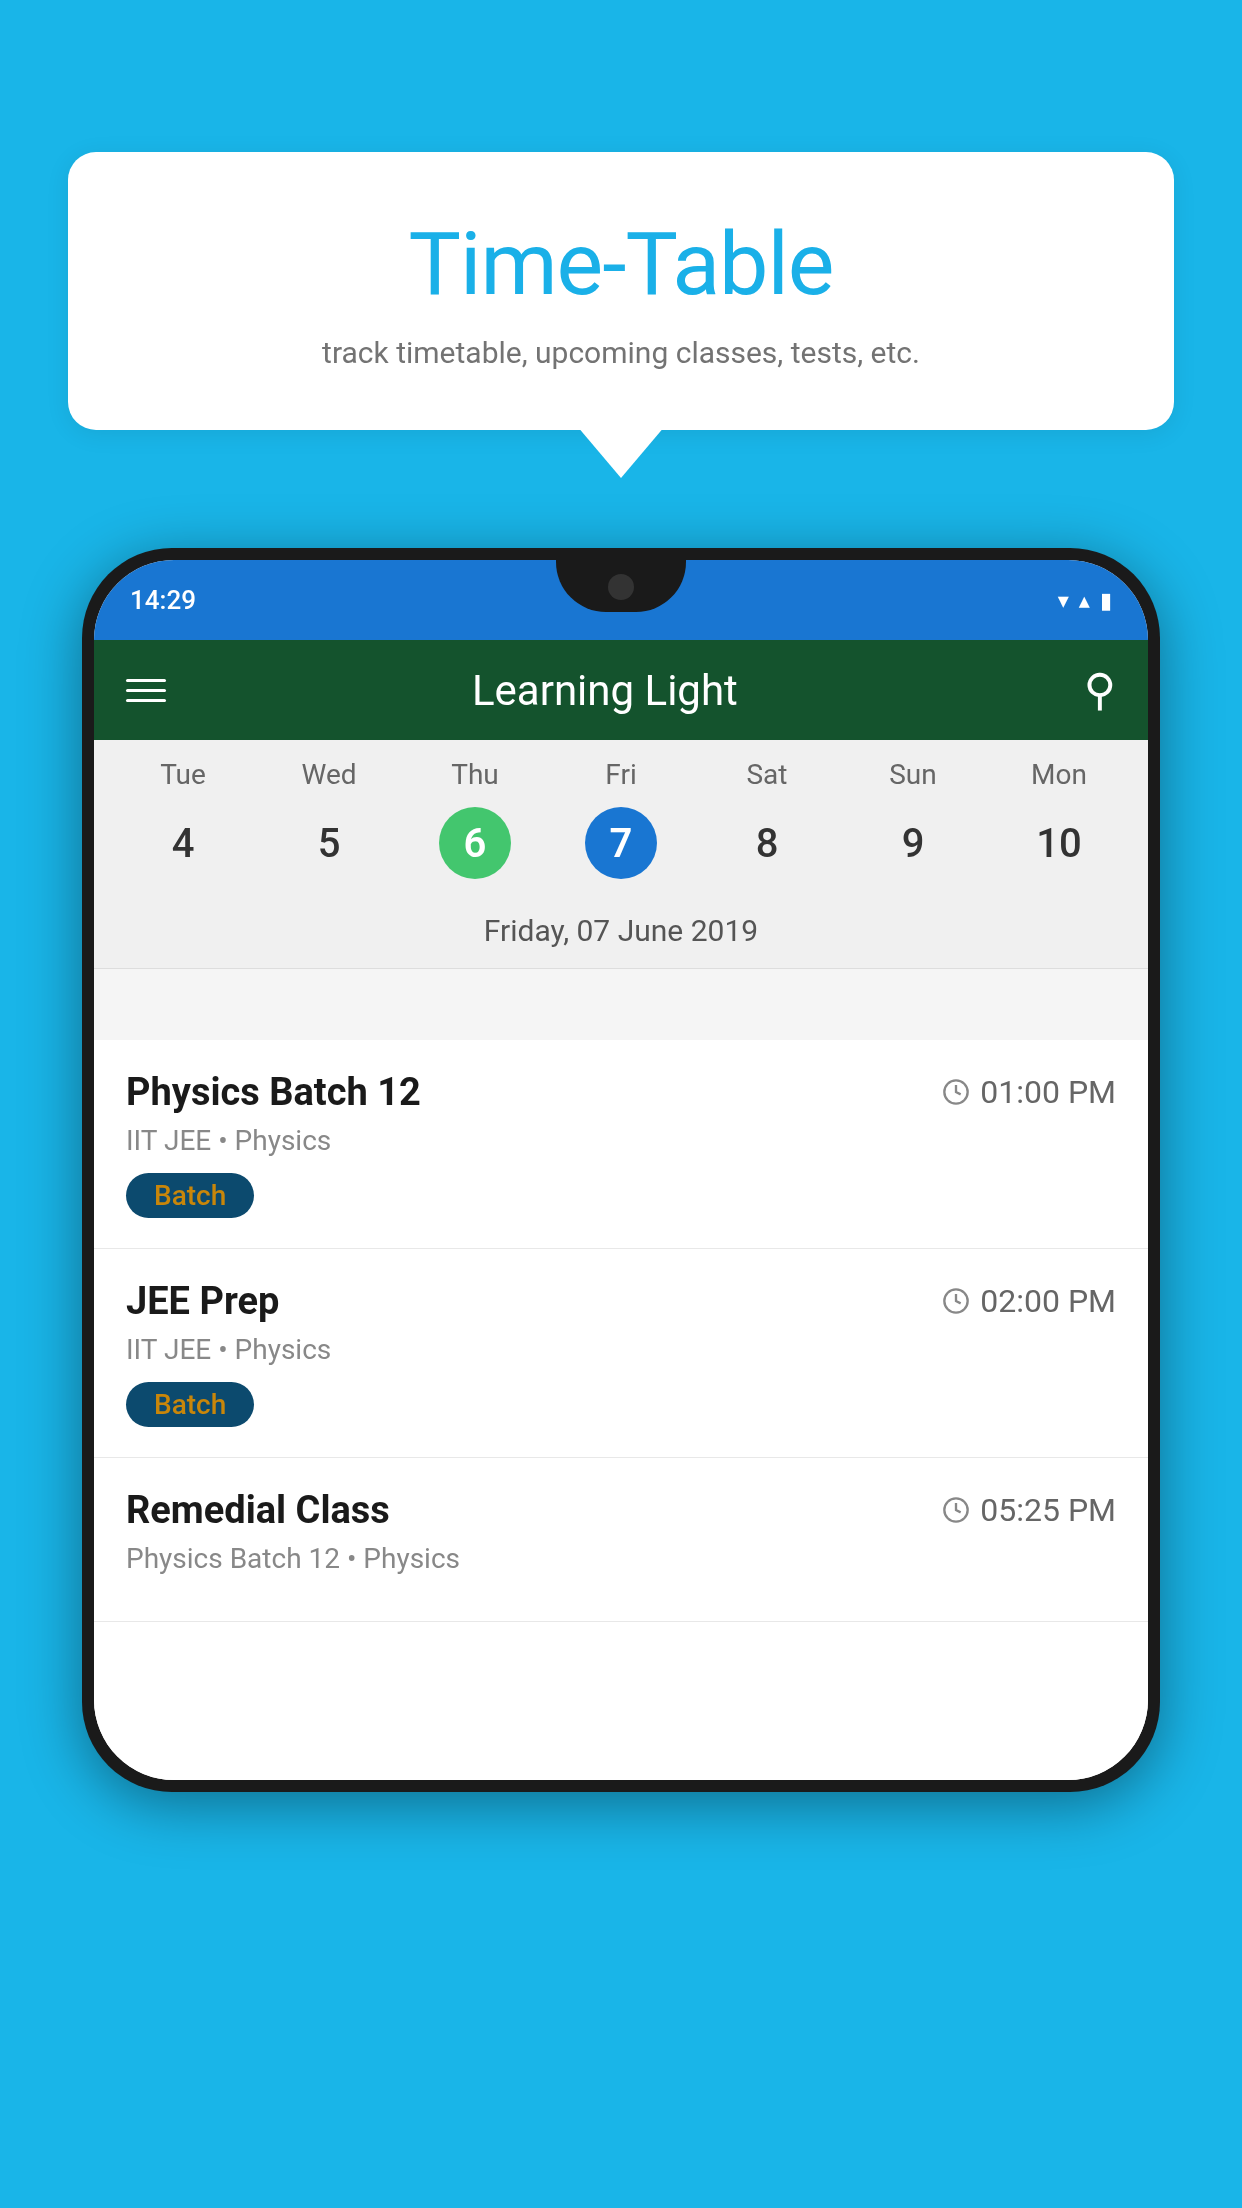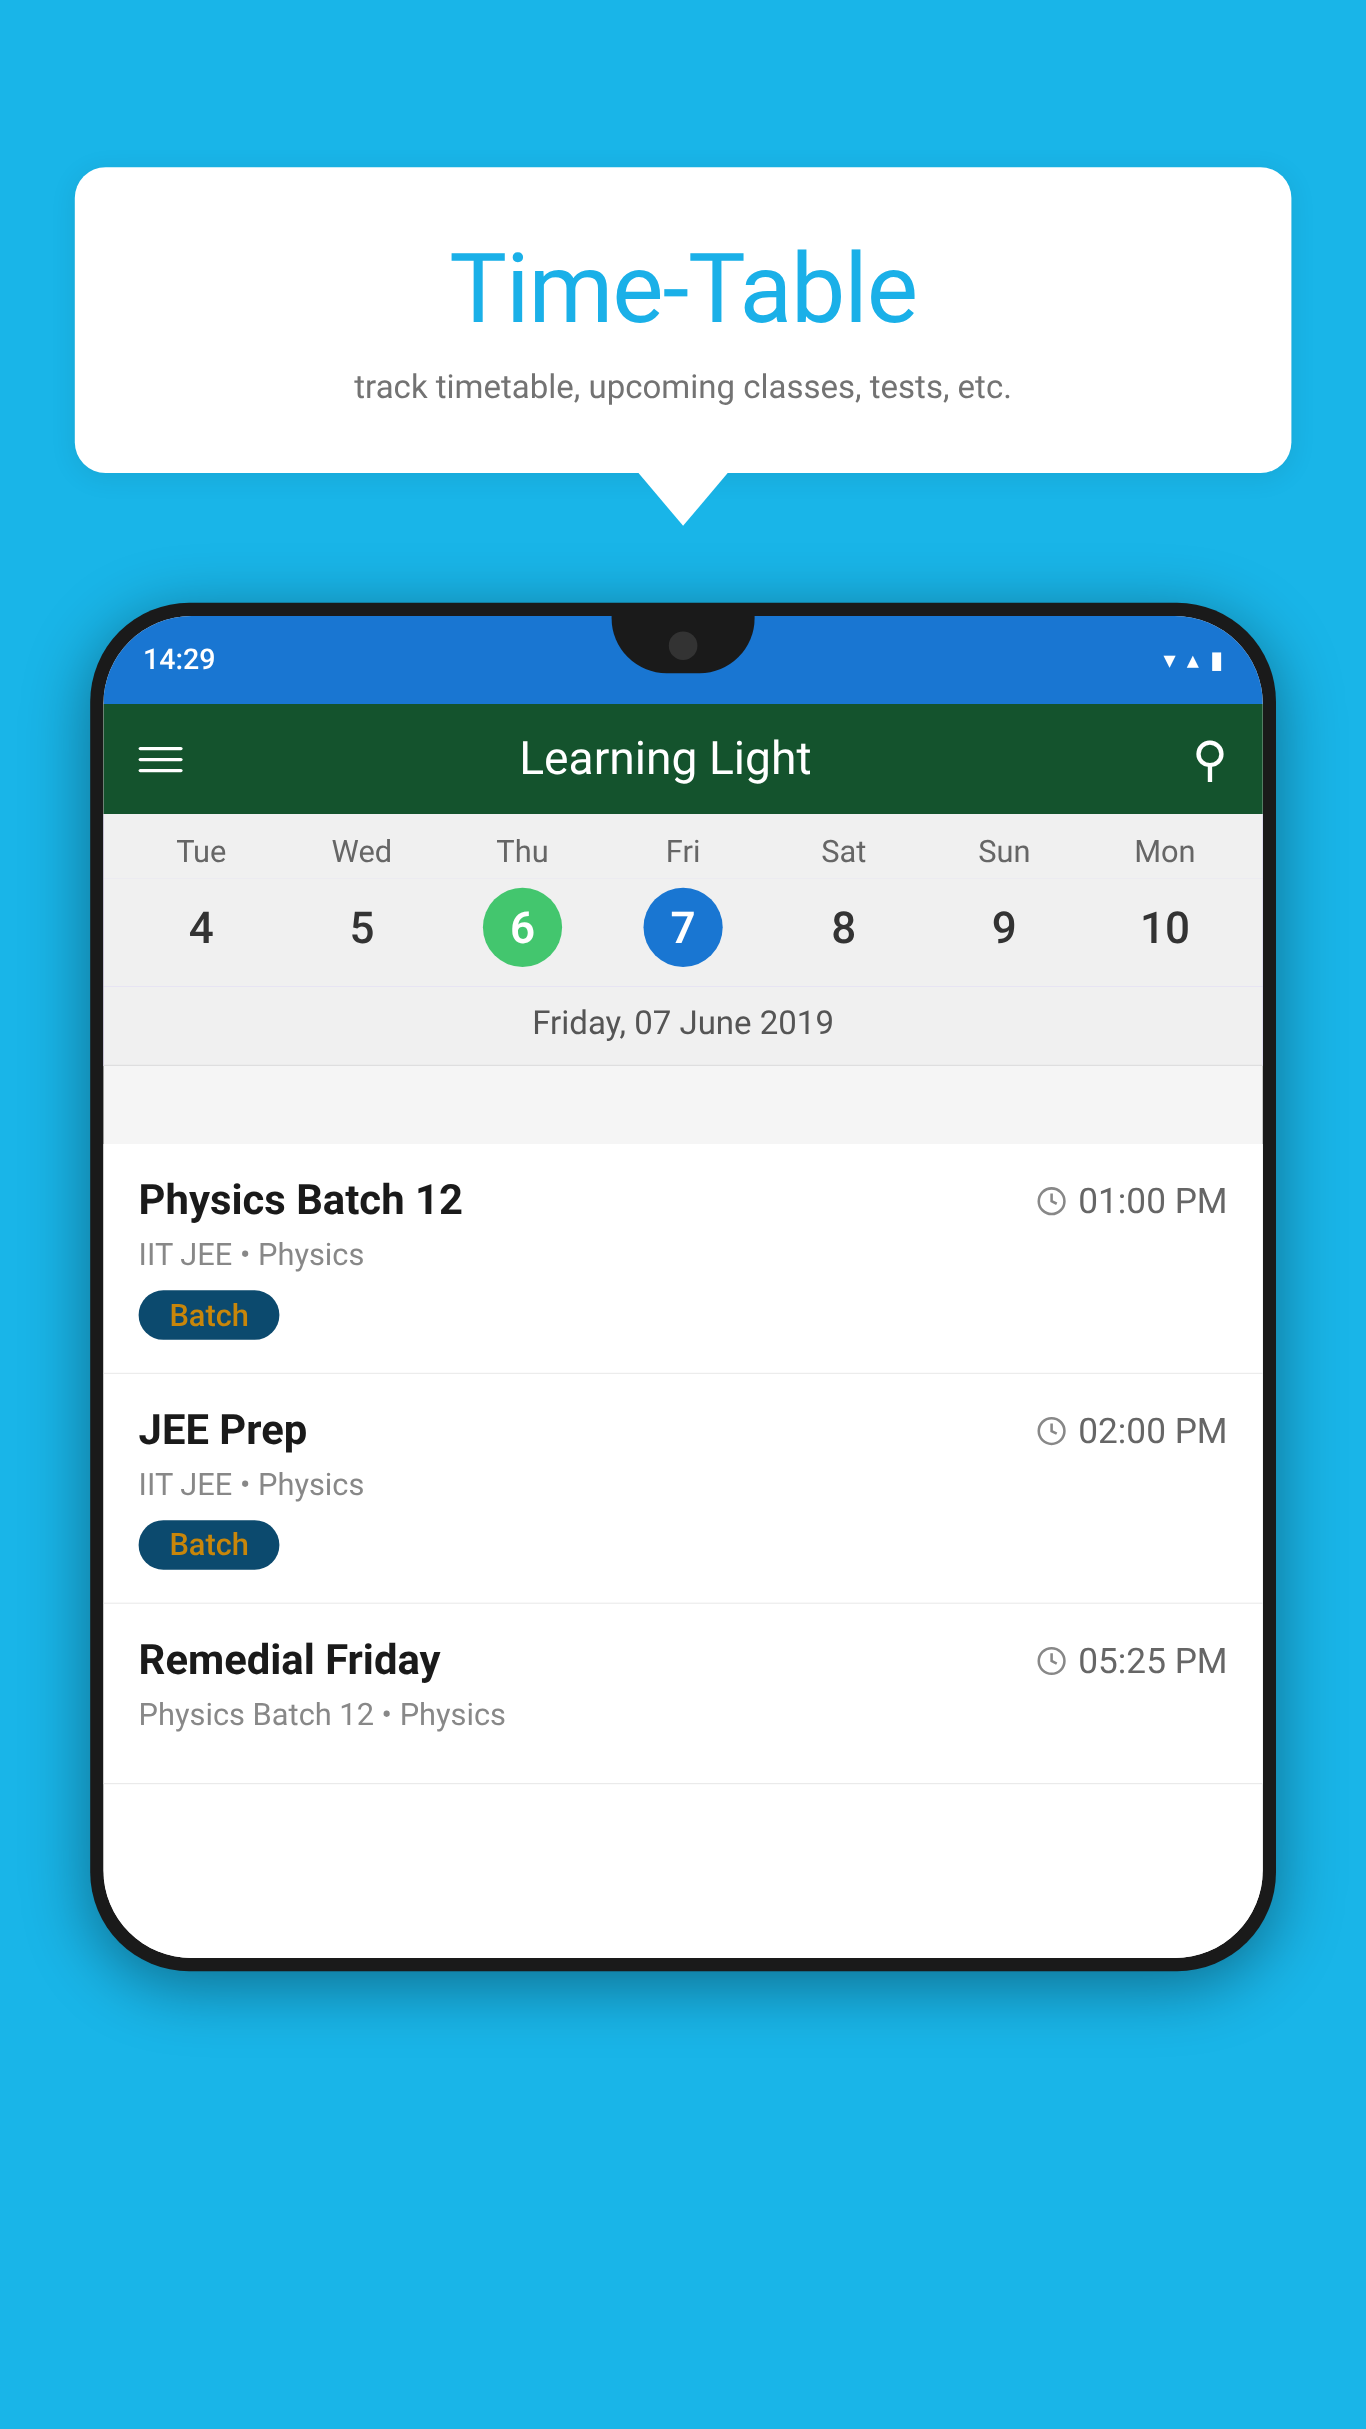--- a/index.html
+++ b/index.html
@@ -180,21 +180,21 @@
       color: white;
       font-size: 44px;
     }
 
     
     .calendar-header {
       position: absolute;
       top: 180px;
       left: 0;
       right: 0;
-      background: #c4b5fd;
+      background: #be185d;
     }
 
     .weekdays-row {
       display: flex;
       padding: 18px 16px 8px 16px;
       background: #f0f0f0;
     }
 
     .weekday-cell {
       flex: 1;
@@ -390,21 +390,21 @@
           <polyline points="12 6 12 12 16 14"></polyline>
         </svg>
         02:00 PM
       </div>
     </div>
     <div class="schedule-item-subtitle">IIT JEE • Physics</div>
     <span class="batch-badge">Batch</span>
   </div>
           <div class="schedule-item">
     <div class="schedule-item-header">
-      <div class="schedule-item-title">Remedial Friday</div>
+      <div class="schedule-item-title">Remedial Class</div>
       <div class="schedule-item-time">
         <svg width="28" height="28" viewBox="0 0 24 24" fill="none" stroke="#888" stroke-width="2">
           <circle cx="12" cy="12" r="10"></circle>
           <polyline points="12 6 12 12 16 14"></polyline>
         </svg>
         05:25 PM
       </div>
     </div>
     <div class="schedule-item-subtitle">Physics Batch 12 • Physics</div>
 

